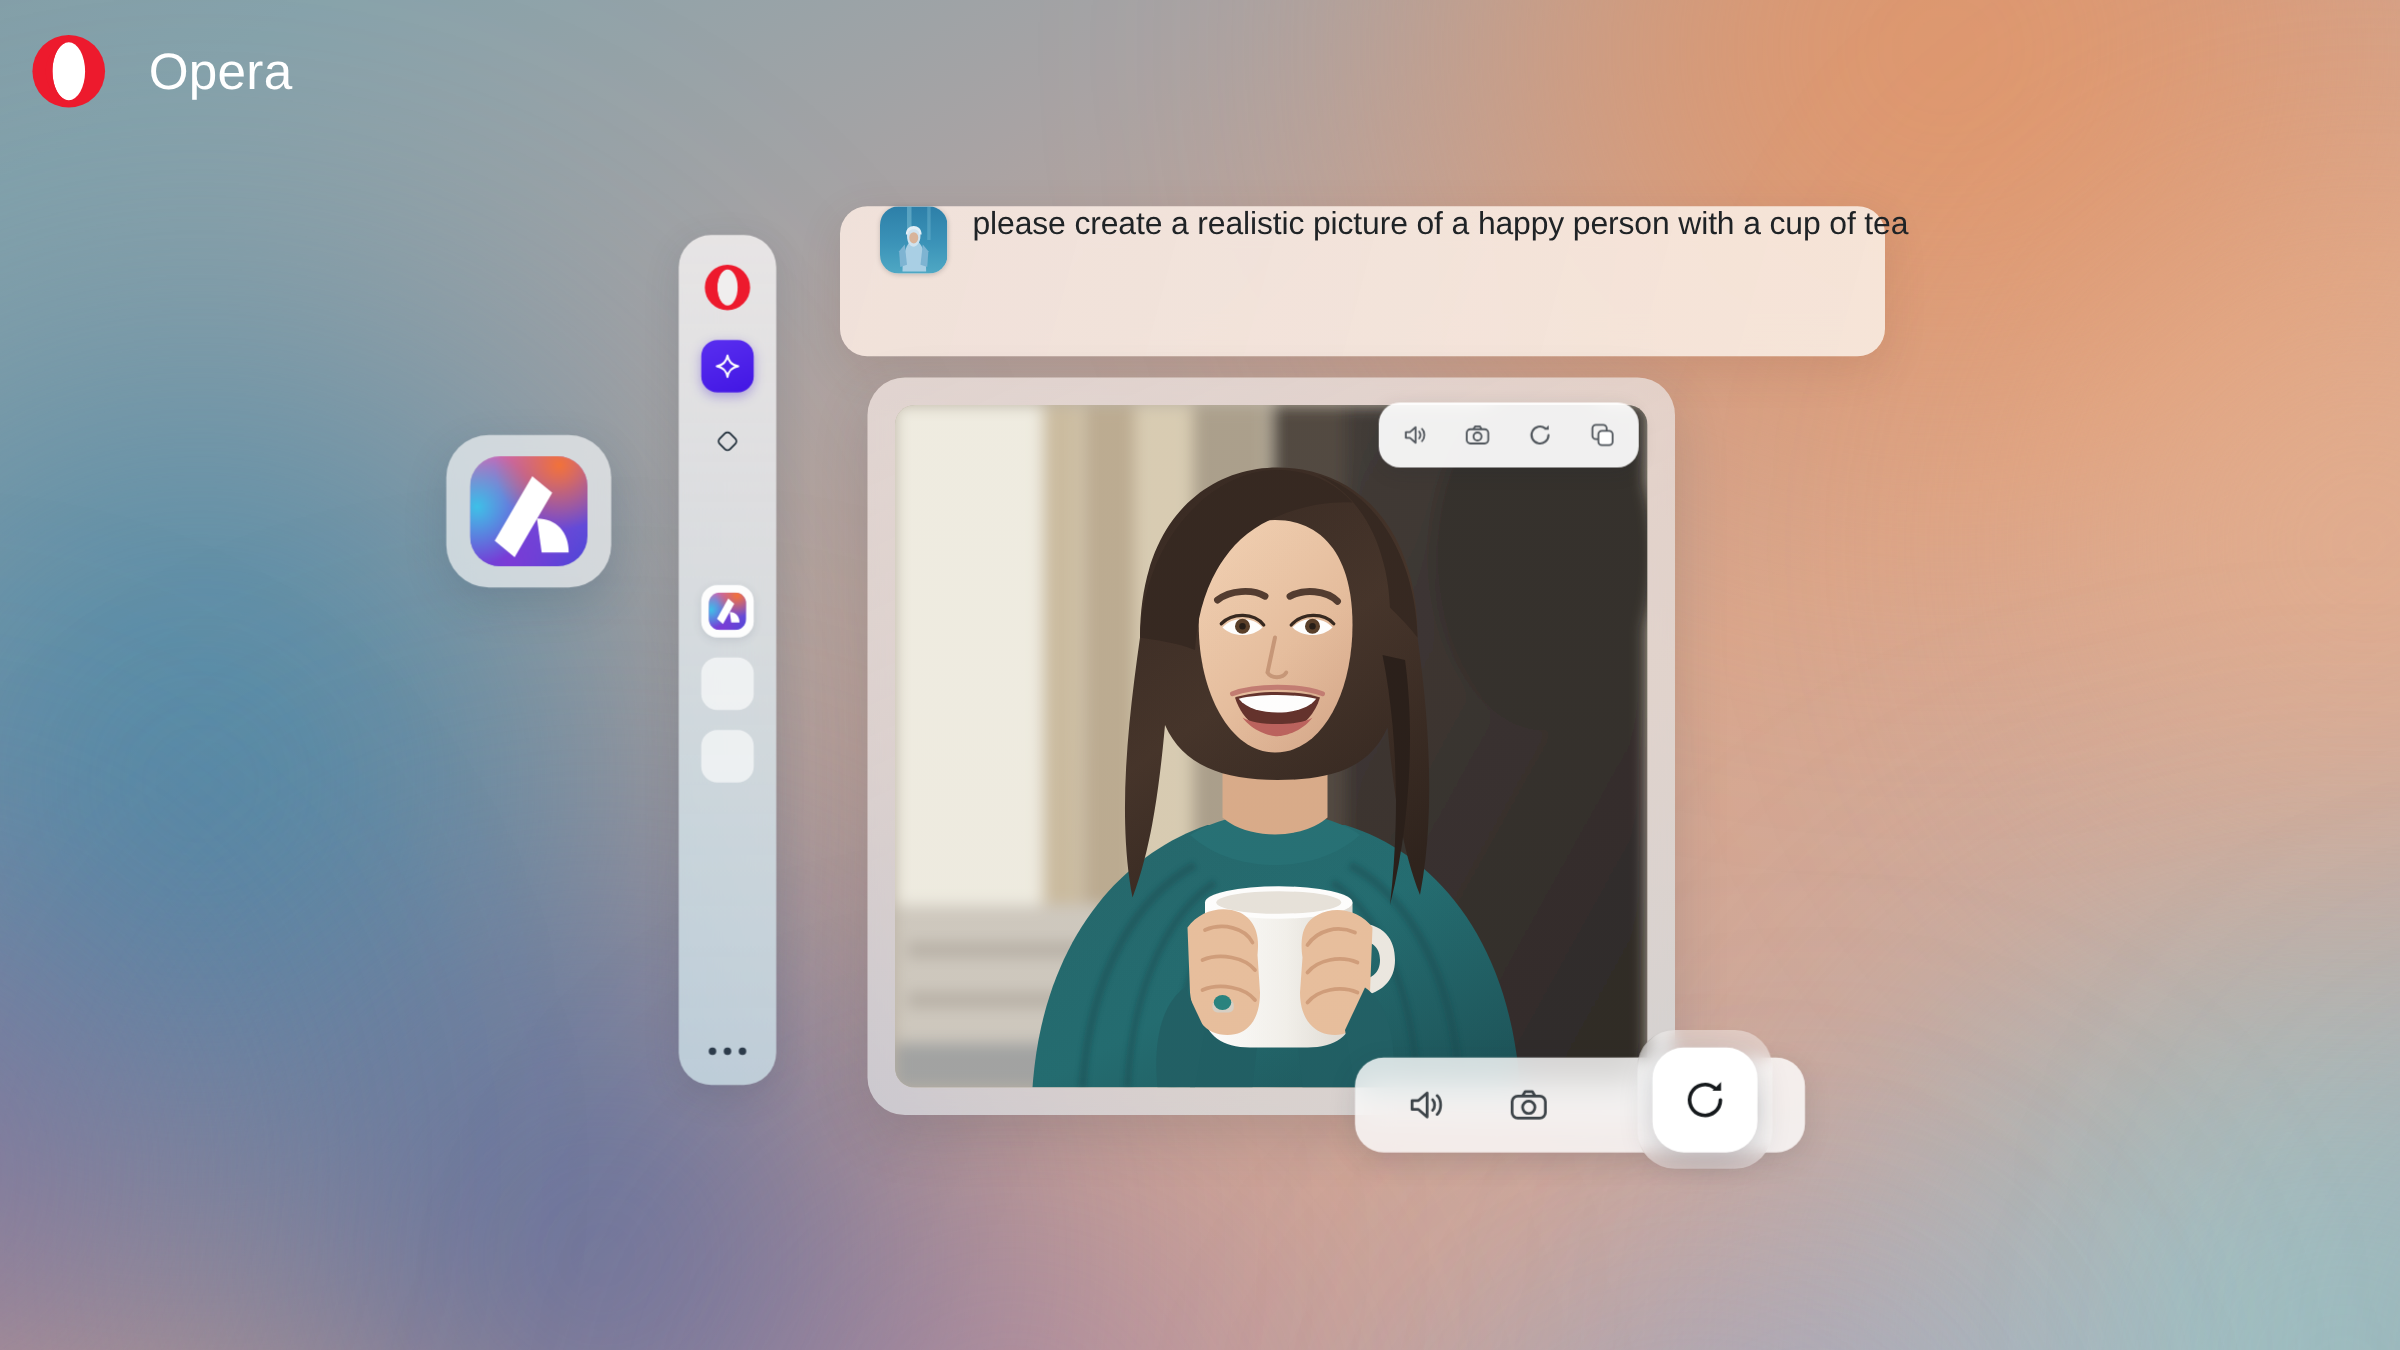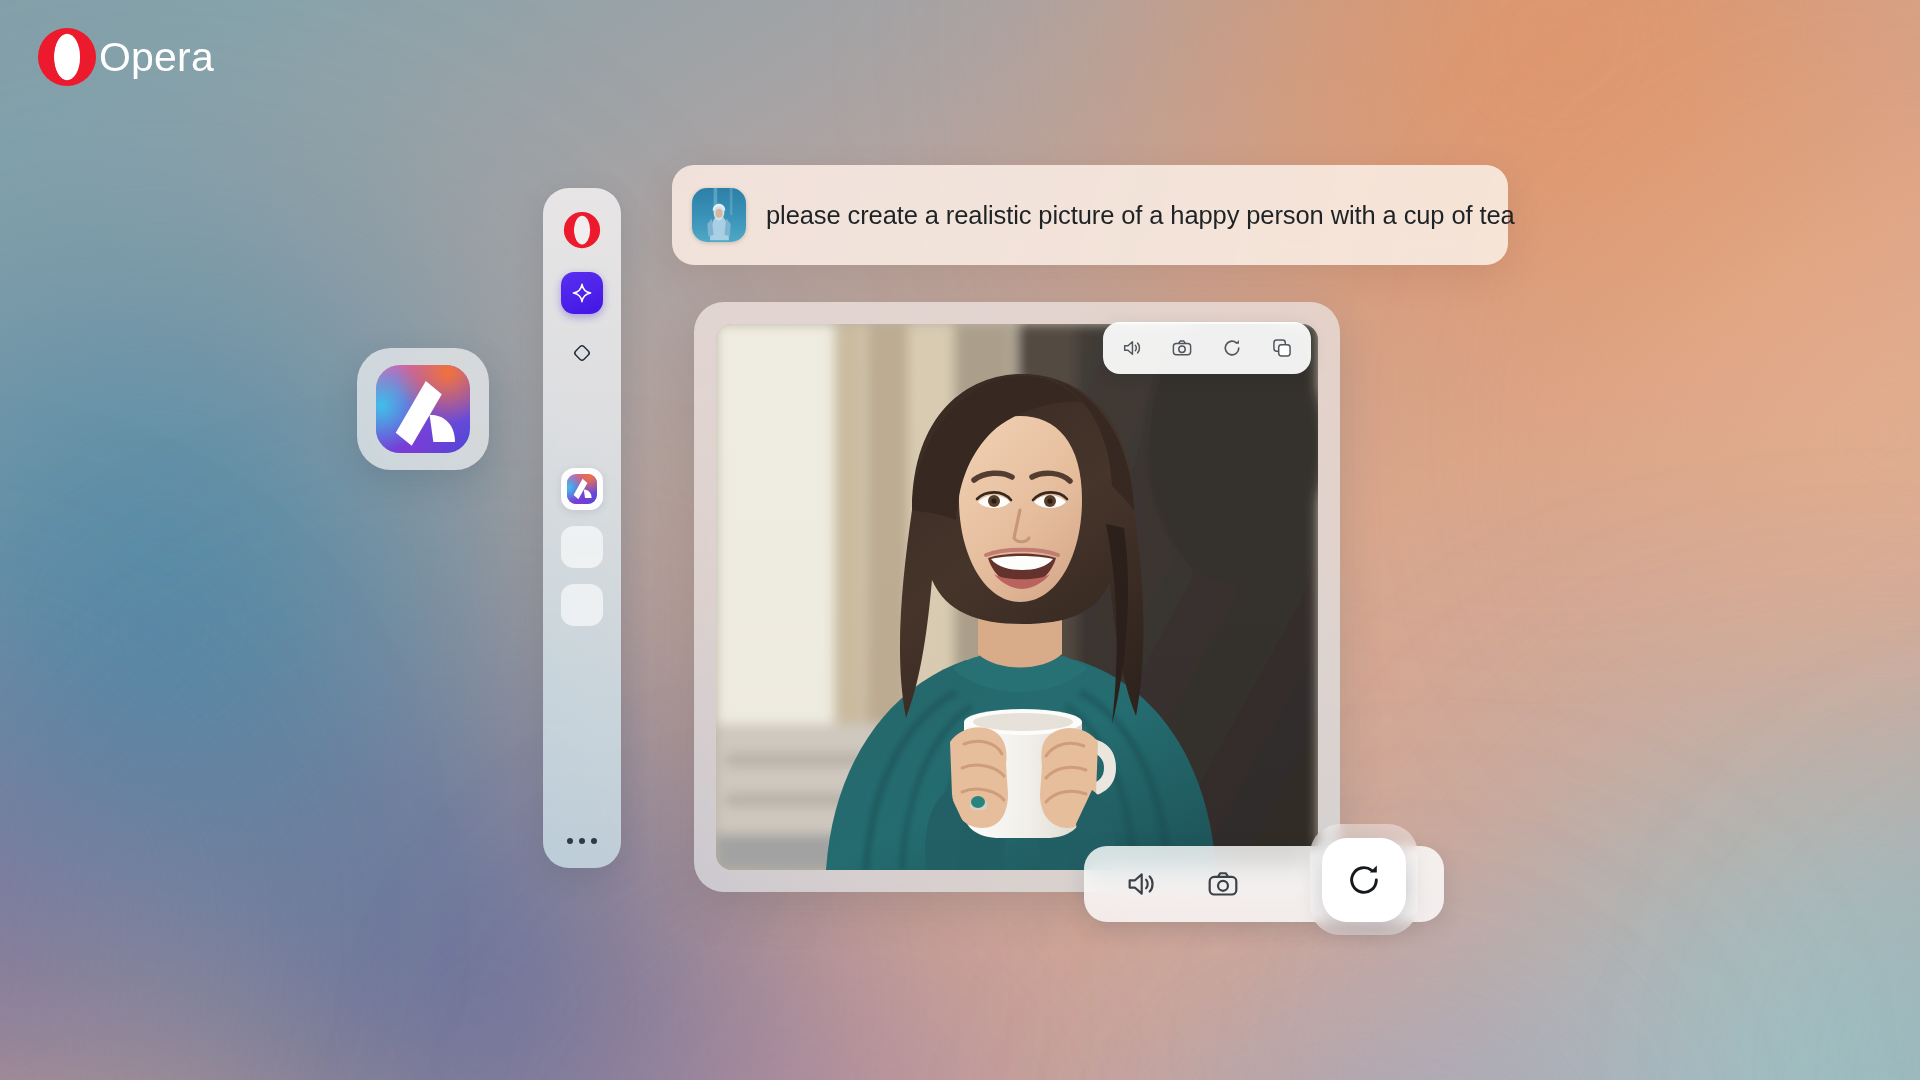--- a/index.html
+++ b/index.html
@@ -77,22 +77,22 @@
     background: radial-gradient(circle at 50% 50%, rgba(140,138,150,0.5), rgba(140,138,150,0) 72%);
   }
   .blob-skyblue {
     width: 520px; height: 420px;
     left: 56%; top: 88%;
     background: radial-gradient(circle at 50% 50%, rgba(110,160,205,0.5), rgba(110,160,205,0) 74%);
   }
 
   
   #opera-logo {
-    position: absolute; left: 36px; top: 26px;
-    display: flex; align-items: center; gap: 1px;
+    position: absolute; left: 24px; top: 26px;
+    display: flex; align-items: center; gap: 33px;
   }
   #opera-logo .mark { width: 62px; height: 62px; display: block; }
   #opera-logo .wordmark {
     color: #ffffff;
     font-size: 41px;
     font-weight: 400;
     letter-spacing: 0.2px;
     line-height: 1;
     font-family: "Liberation Sans", sans-serif;
   }
@@ -176,27 +176,27 @@
       radial-gradient(circle at 6% 46%, #3ec0e8 0%, rgba(62,192,232,0) 46%),
       radial-gradient(circle at 34% 96%, #7b3bd6 0%, rgba(123,59,214,0) 58%),
       linear-gradient(160deg, #d86bb0 0%, #7c4fd8 45%, #4a46d8 100%);
   }
   .apptile-glyph { position: absolute; inset: 0; }
 
   
   #prompt-bar {
     position: absolute;
     left: 672px; top: 165px;
-    width: 836px; height: 100px;
+    width: 836px; height: 120px;
     border-radius: 22px;
     background: linear-gradient(105deg, rgba(248,232,224,0.90), rgba(250,240,231,0.86));
     backdrop-filter: blur(14px);
     box-shadow: 0 10px 34px rgba(110,70,55,0.14);
-    display: flex; align-items: center;
-    padding: 0 20px;
+    display: flex; 
+    padding: 0 32px;
     gap: 20px;
   }
   #prompt-avatar {
     width: 54px; height: 54px;
     border-radius: 15px;
     overflow: hidden; flex: 0 0 auto;
     position: relative;
     box-shadow: 0 1px 4px rgba(0,0,0,0.18);
   }
   #prompt-text {

